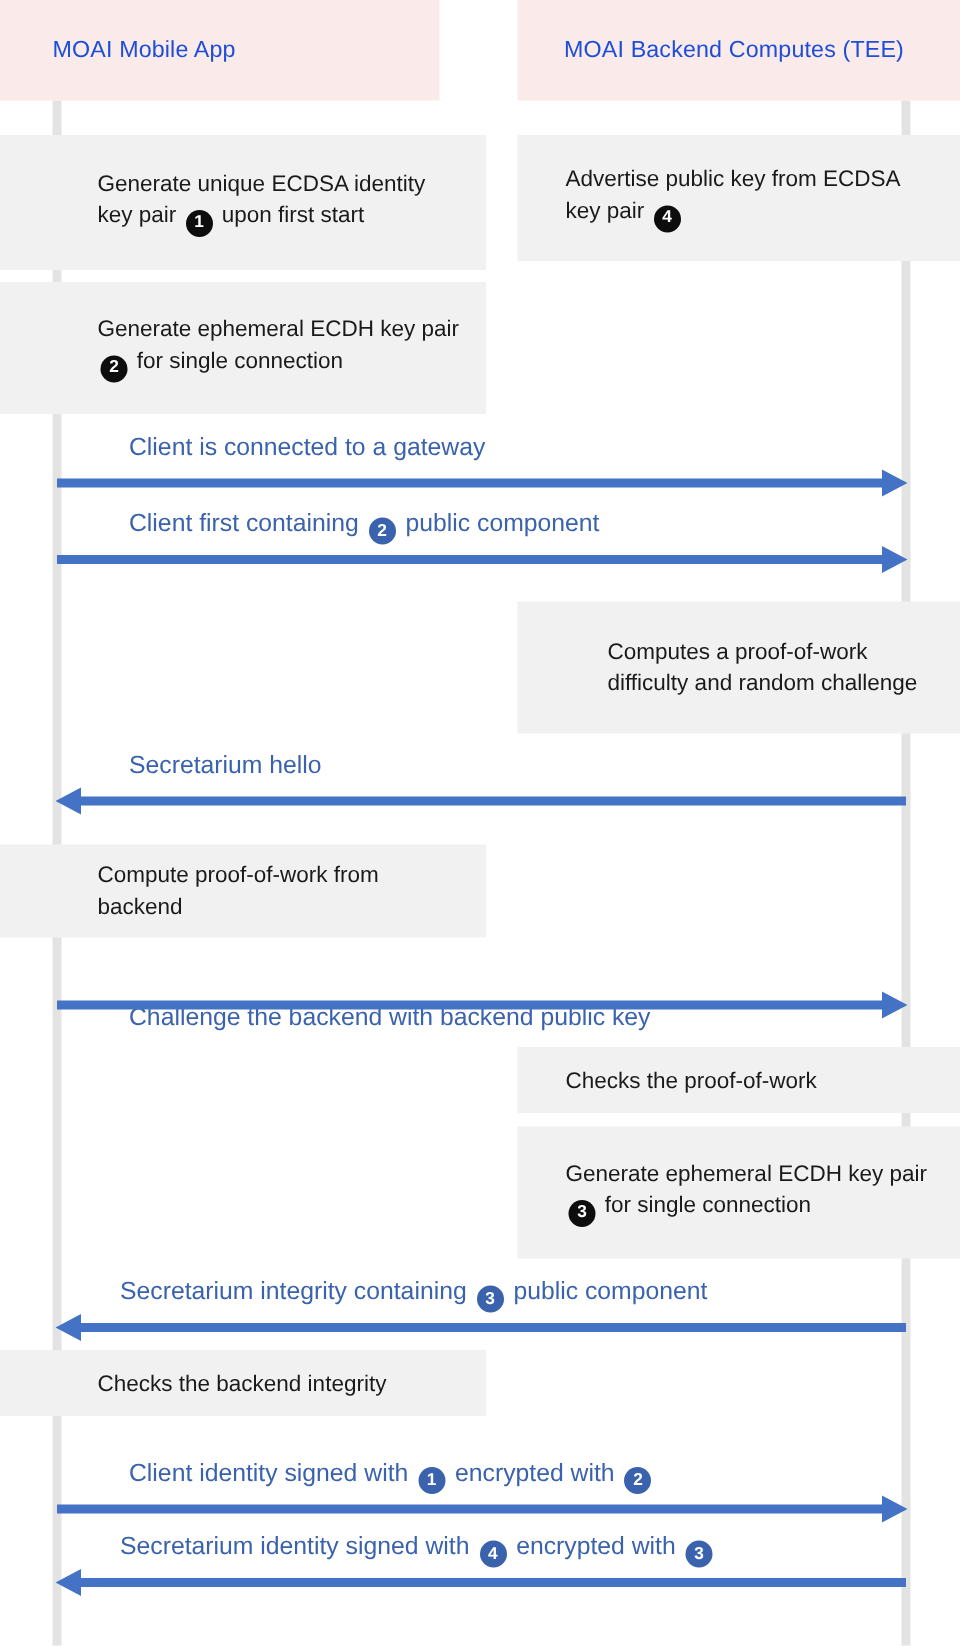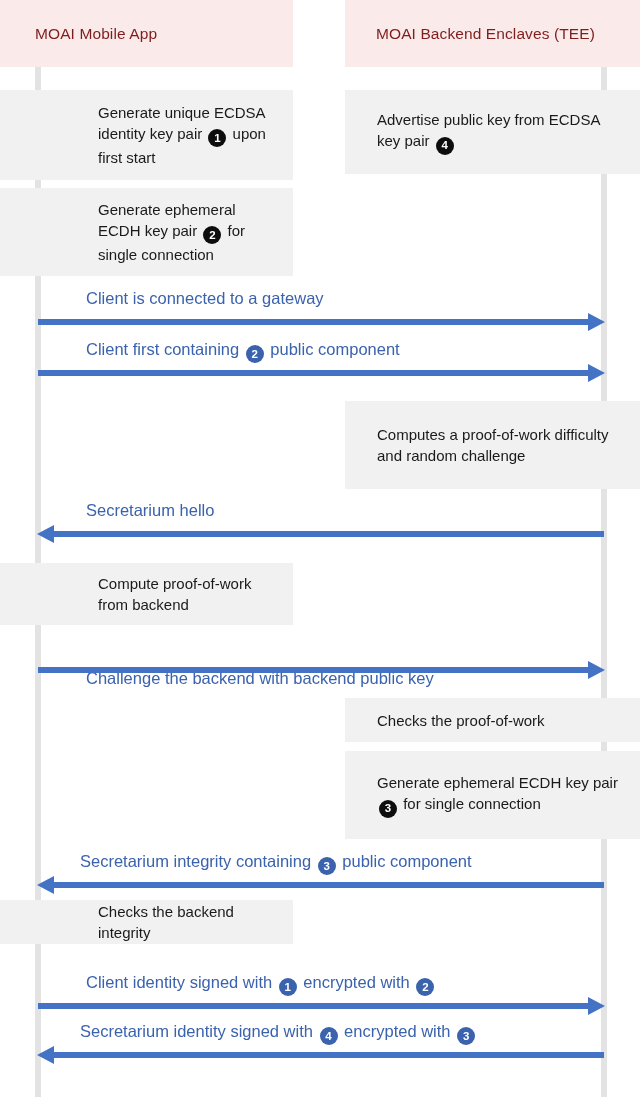--- a/index.html
+++ b/index.html
@@ -20,34 +20,34 @@
   
   .actor-header{
     position:absolute;top:0;height:67px;
     background:#fbeaea;
     z-index:2;
     display:flex;align-items:center;
   }
   .actor-header.left{left:0;width:293px;}
   .actor-header.right{left:345px;width:295px;}
   .actor-label{
-    color:#7f1d1d;font-size:15.5px;font-weight:400;
+    color:#1d4ed8;font-size:15.5px;font-weight:400;
     padding-left:35px;letter-spacing:0.1px;
   }
   .actor-header.right .actor-label{padding-left:31px;}
 
   
   .note{
     position:absolute;
     background:#f1f1f1;
     z-index:2;
     box-sizing:border-box;
     display:flex;align-items:center;
   }
-  .note.left{left:0;width:293px;padding-left:33px;}
+  .note.left{left:0;width:324px;}
   .note.right{left:345px;width:295px;}
   .note-text{
     color:#1a1a1a;font-size:15px;line-height:21px;
     padding-left:65px;padding-right:14px;
   }
   .note.right .note-text{padding-left:32px;}
 
   
   .badge{
     display:inline-flex;align-items:center;justify-content:center;
@@ -82,34 +82,34 @@
 
 <div id="diagram">
 
   <div class="lifeline left"></div>
   <div class="lifeline right"></div>
 
   <div class="actor-header left">
     <span class="actor-label">MOAI Mobile App</span>
   </div>
   <div class="actor-header right">
-    <span class="actor-label">MOAI Backend Enclaves (TEE)</span>
+    <span class="actor-label">MOAI Backend Computes (TEE)</span>
   </div>
 
   <div id="dynamic-layer">
       <div class="note left" style="top: 90px; height: 90px;">
         <div class="note-text"><span>Generate unique ECDSA identity key pair </span><span class="badge dark">1</span><span> upon first start</span></div>
       </div>
       <div class="note left" style="top: 188px; height: 88px;">
         <div class="note-text"><span>Generate ephemeral ECDH key pair </span><span class="badge dark">2</span><span> for single connection</span></div>
       </div>
       <div class="note right" style="top: 90px; height: 84px;">
         <div class="note-text"><span>Advertise public key from ECDSA key pair </span><span class="badge dark">4</span></div>
       </div>
-      <div class="note right" style="top: 401px; height: 88px;">
+      <div class="note right" style="top: 401px; height: 88px; padding-left: 28px;">
         <div class="note-text"><span>Computes a proof-of-work difficulty and random challenge</span></div>
       </div>
       <div class="note left" style="top: 563px; height: 62px;">
         <div class="note-text"><span>Compute proof-of-work from backend</span></div>
       </div>
       <div class="note right" style="top: 698px; height: 44px;">
         <div class="note-text"><span>Checks the proof-of-work</span></div>
       </div>
       <div class="note right" style="top: 751px; height: 88px;">
         <div class="note-text"><span>Generate ephemeral ECDH key pair </span><span class="badge dark">3</span><span> for single connection</span></div>

